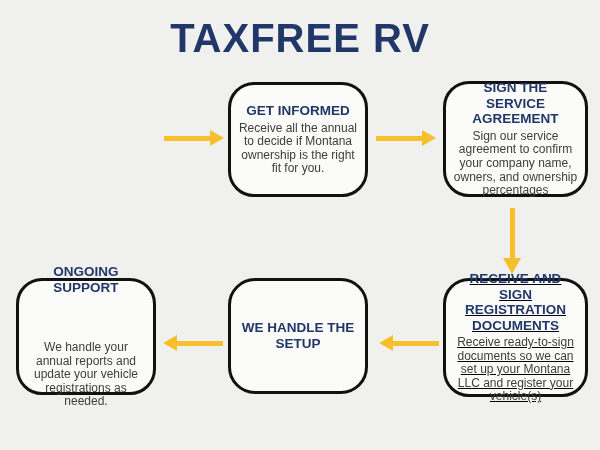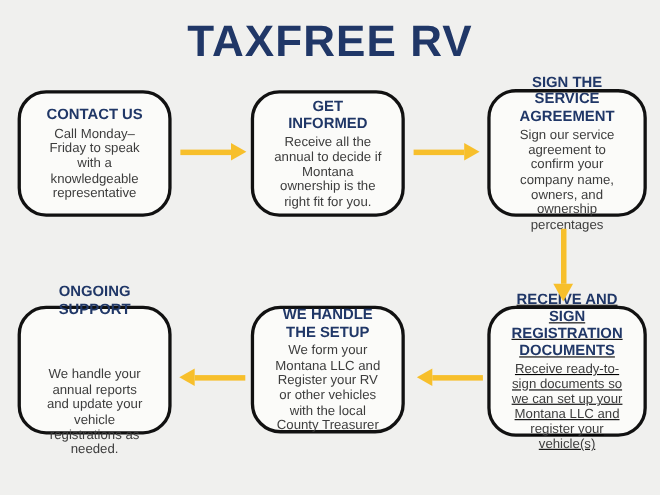--- a/index.html
+++ b/index.html
@@ -20,21 +20,21 @@
     color:#203767;
   }
   .step-box {
     position:absolute;
     background:#fbfbf9;
     border:3px solid #111111;
     border-radius:26px;
     box-sizing:border-box;
     display:flex; flex-direction:column;
     align-items:center; justify-content:center;
-    padding:6px 18px; gap:3px;
+    padding:6px 7px; gap:3px;
     text-align:center;
   }
   .step-title {
     font-size:13.5px; font-weight:700; line-height:1.15;
     color:#203767;
   }
   .step-desc {
     font-size:12px; line-height:1.13;
     color:#3d3d3d;
   }
@@ -80,43 +80,38 @@
   .a4 { left:379px; top:335px; }
   .a5 { left:163px; top:335px; }
 </style>
 </head>
 <body>
 
 <div class="canvas">
 
   <div class="page-title">TAXFREE RV</div>
 
-  <div class="step-box b1">
-    <div class="step-title">CONTACT US</div>
-    <div class="step-desc">Call Monday–Friday to speak with a knowledgeable representative</div>
-  </div>
 
   <div class="step-box b2">
     <div class="step-title">GET INFORMED</div>
     <div class="step-desc">Receive all the annual to decide if Montana ownership is the right fit for you.</div>
   </div>
 
   <div class="step-box b3">
     <div class="step-title">SIGN THE SERVICE AGREEMENT</div>
     <div class="step-desc">Sign our service agreement to confirm your company name, owners, and ownership percentages</div>
   </div>
 
   <div class="step-box b4">
     <div class="step-title">RECEIVE AND SIGN REGISTRATION DOCUMENTS</div>
     <div class="step-desc">Receive ready-to-sign documents so we can set up your Montana LLC and register your vehicle(s)</div>
   </div>
 
   <div class="step-box b5">
     <div class="step-title">WE HANDLE THE SETUP</div>
-    <div class="step-desc">We form your Montana LLC and Register your RV or other vehicles with the local County Treasurer</div>
   </div>
 
   <div class="step-box b6">
     <div class="step-title">ONGOING SUPPORT</div>
     <div class="step-desc">We handle your annual reports and update your vehicle registrations as needed.</div>
   </div>
 
   <div class="arrow arrow-right a1">
     <div class="shaft-h"></div>
     <div class="head"></div>

